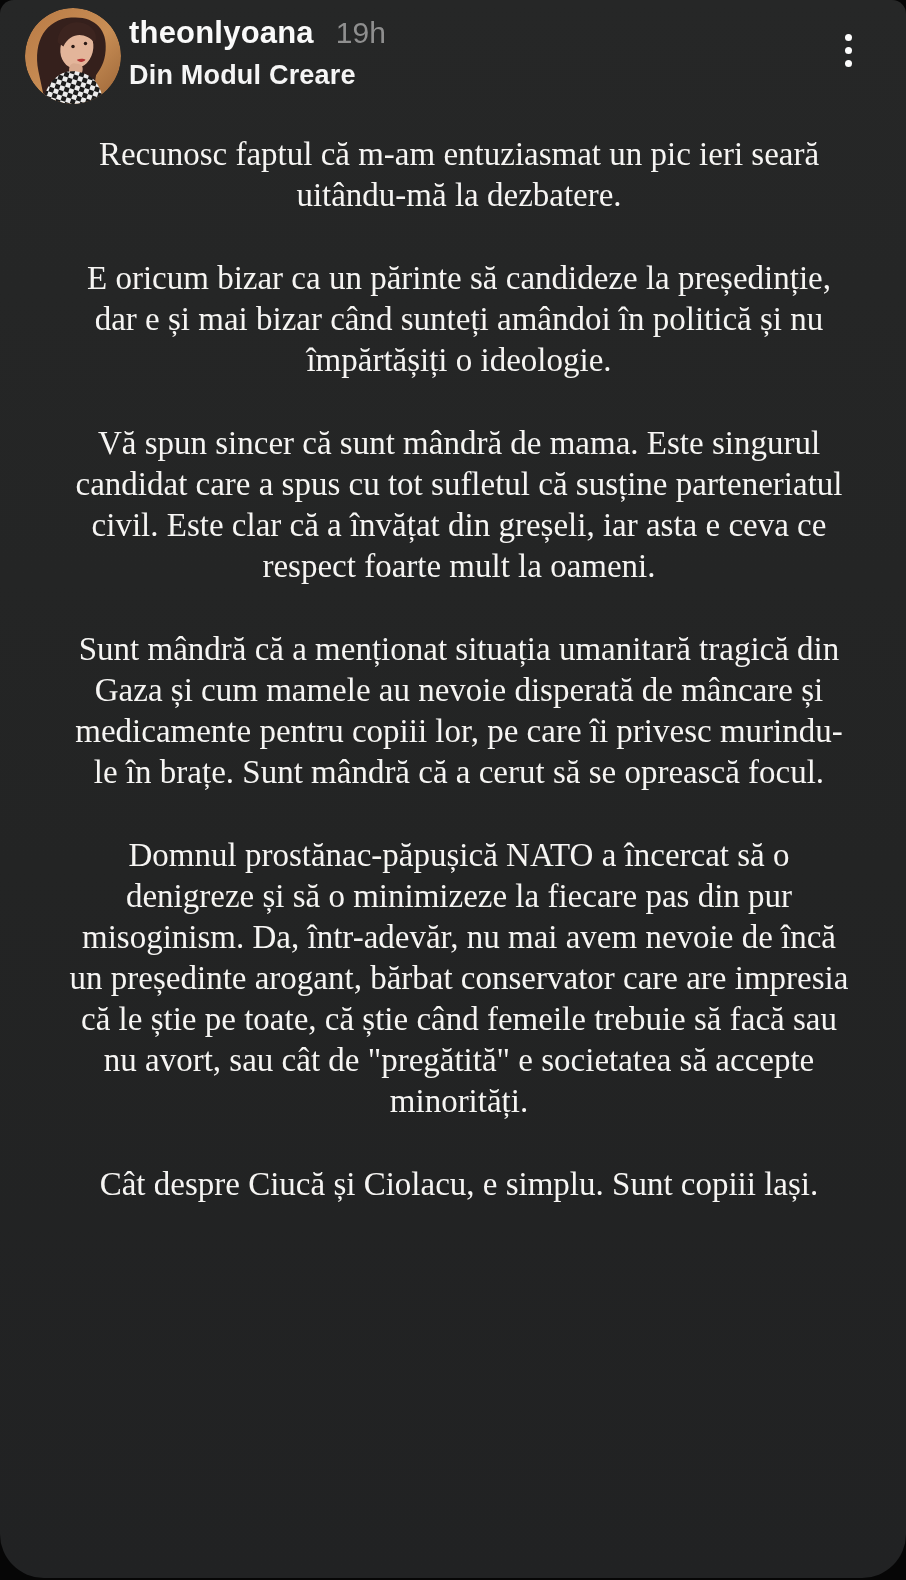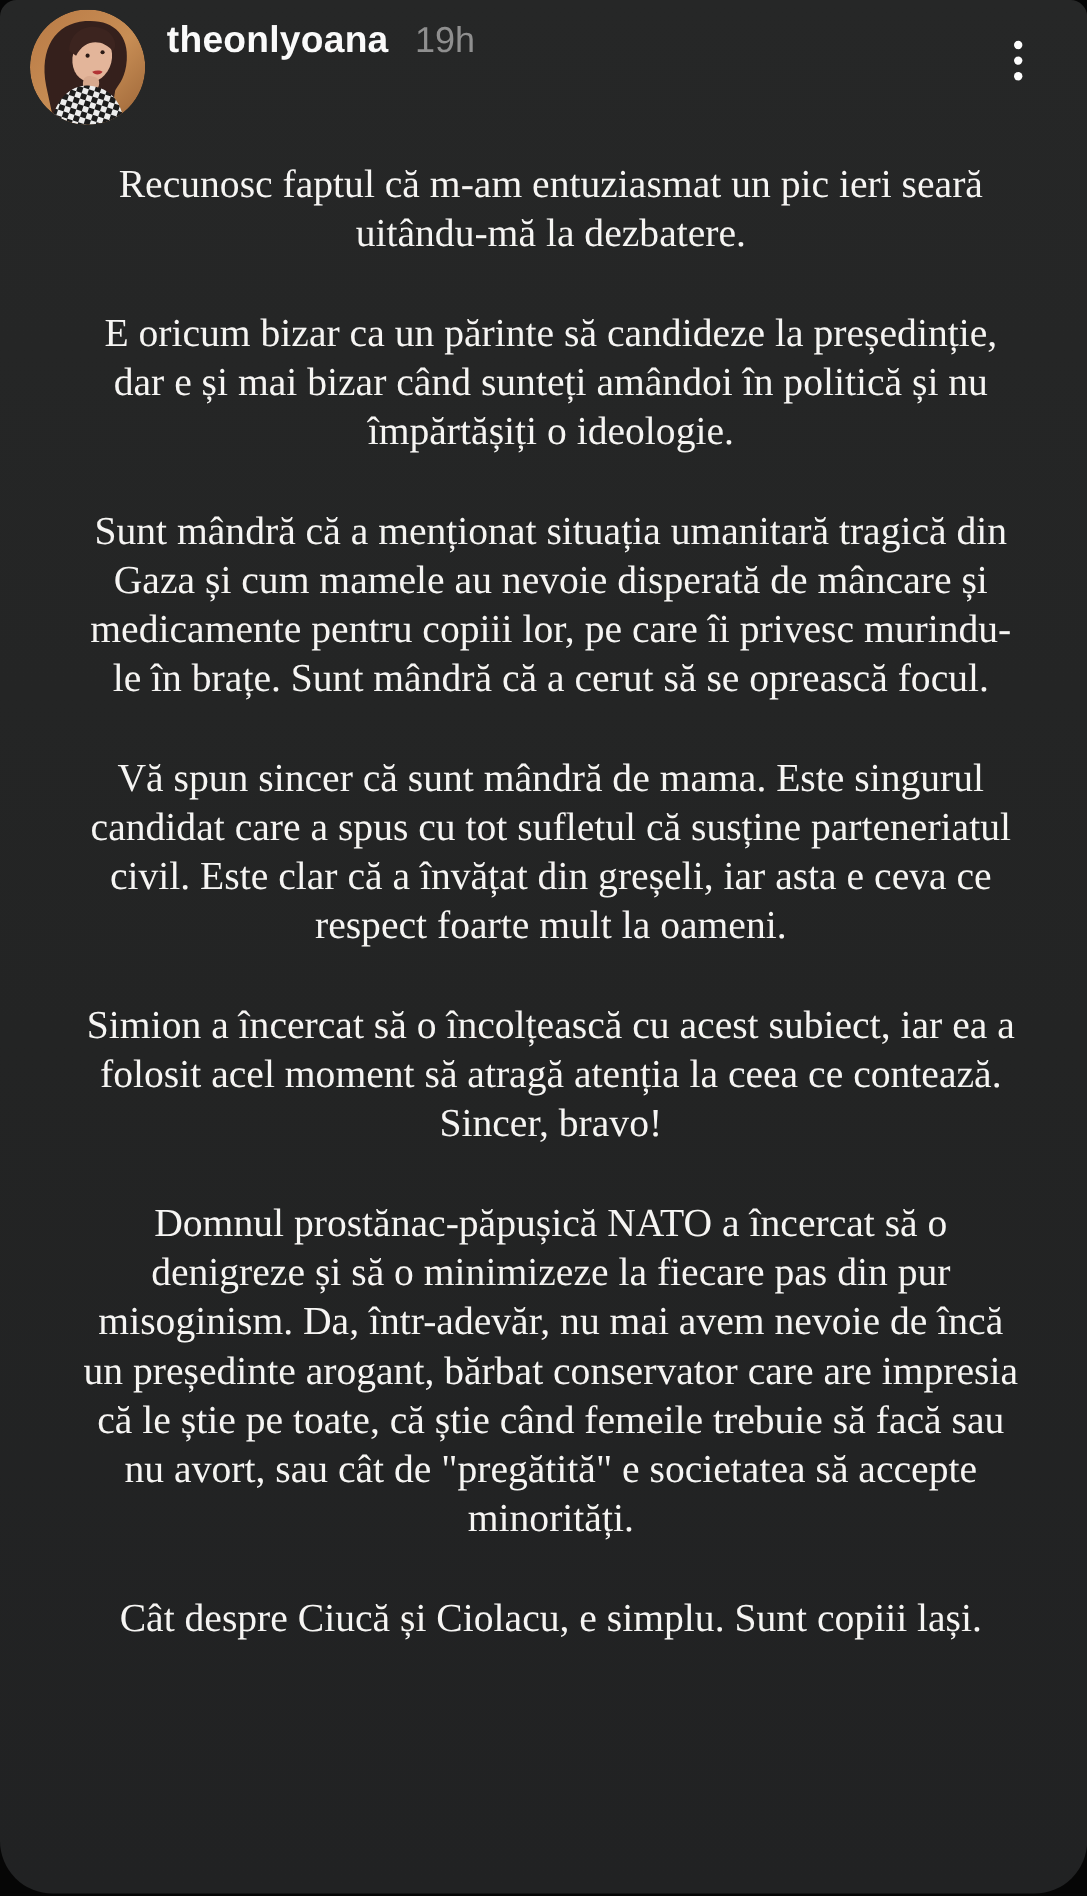--- a/index.html
+++ b/index.html
@@ -32,21 +32,21 @@
   .avatar-wrap {
     width: 96px;
     height: 96px;
     border-radius: 50%;
     overflow: hidden;
     flex: 0 0 auto;
     cursor: pointer;
   }
   .avatar-wrap svg { display: block; width: 100%; height: 100%; }
   .header-text {
-    margin-left: 18px;
+    margin-left: 8px;
     padding-top: 8px;
   }
   .username-row {
     display: flex;
     align-items: baseline;
     gap: 22px;
     cursor: pointer;
   }
   .username {
     color: #fafafa;
@@ -151,32 +151,32 @@
           <path d="M18 100 C22 76 38 64 52 66 C70 68 80 80 82 100 Z" fill="url(#checker)"></path>
         </g>
       </svg>
     </div>
 
     <div class="header-text">
       <div class="username-row">
         <span class="username">theonlyoana</span>
         <span class="timestamp">19h</span>
       </div>
+      <div class="subtitle">Din Modul Creare</div>
     </div>
 
     <button class="menu-button" aria-label="more options">
       <span class="dot"></span>
       <span class="dot"></span>
       <span class="dot"></span>
     </button>
   </div>
 
   <div class="story-body">
       <p class="para">Recunosc faptul că m-am entuziasmat un pic ieri seară uitându-mă la dezbatere.</p>
       <p class="para">E oricum bizar ca un părinte să candideze la președinție, dar e și mai bizar când sunteți amândoi în politică și nu împărtășiți o ideologie.</p>
+      <p class="para">Vă spun sincer că sunt mândră de mama. Este singurul candidat care a spus cu tot sufletul că susține parteneriatul civil. Este clar că a învățat din greșeli, iar asta e ceva ce respect foarte mult la oameni.</p>
       <p class="para">Sunt mândră că a menționat situația umanitară tragică din Gaza și cum mamele au nevoie disperată de mâncare și medicamente pentru copiii lor, pe care îi privesc murindu-le în brațe. Sunt mândră că a cerut să se oprească focul.</p>
-      <p class="para">Vă spun sincer că sunt mândră de mama. Este singurul candidat care a spus cu tot sufletul că susține parteneriatul civil. Este clar că a învățat din greșeli, iar asta e ceva ce respect foarte mult la oameni.</p>
-      <p class="para">Simion a încercat să o încolțească cu acest subiect, iar ea a folosit acel moment să atragă atenția la ceea ce contează. Sincer, bravo!</p>
       <p class="para">Domnul prostănac-păpușică NATO a încercat să o denigreze și să o minimizeze la fiecare pas din pur misoginism. Da, într-adevăr, nu mai avem nevoie de încă un președinte arogant, bărbat conservator care are impresia că le știe pe toate, că știe când femeile trebuie să facă sau nu avort, sau cât de "pregătită" e societatea să accepte minorități.</p>
       <p class="para">Cât despre Ciucă și Ciolacu, e simplu. Sunt copiii lași.</p>
     </div>
 
 </div>
 
 </body></html>

